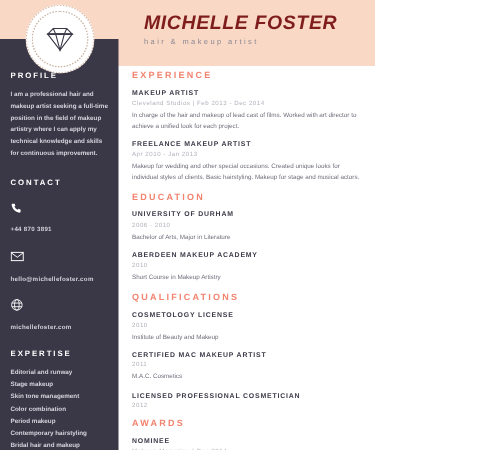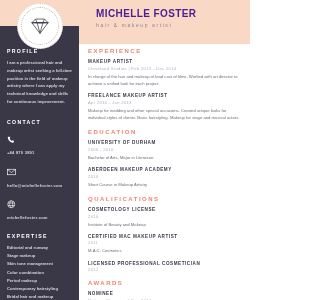--- a/index.html
+++ b/index.html
@@ -27,22 +27,22 @@
   }
   .logo-inner {
     width:38px; height:38px; border-radius:50%;
     border:1px dotted #cbb5a6;
     display:flex; align-items:center; justify-content:center;
   }
   .name-block {
     position:absolute; left:96px; top:8px;
   }
   .name {
-    font-size:10px; font-weight:bold; color:#4c1d95;
-    letter-spacing:0.4px; line-height:1.1; white-space:nowrap;
+    font-size:13px; font-weight:bold; color:#7f1d1d;
+    letter-spacing:0.4px; line-height:1.1; white-space:nowrap;font-style:italic;
   }
   .subtitle {
     font-size:5px; color:#8d8895; letter-spacing:1.6px;
     margin-top:3px; white-space:nowrap;
   }
 
   
   .sidebar {
     position:absolute; top:26px; left:0; width:79px; height:274px;
     background:#3a3847; color:#ffffff;

